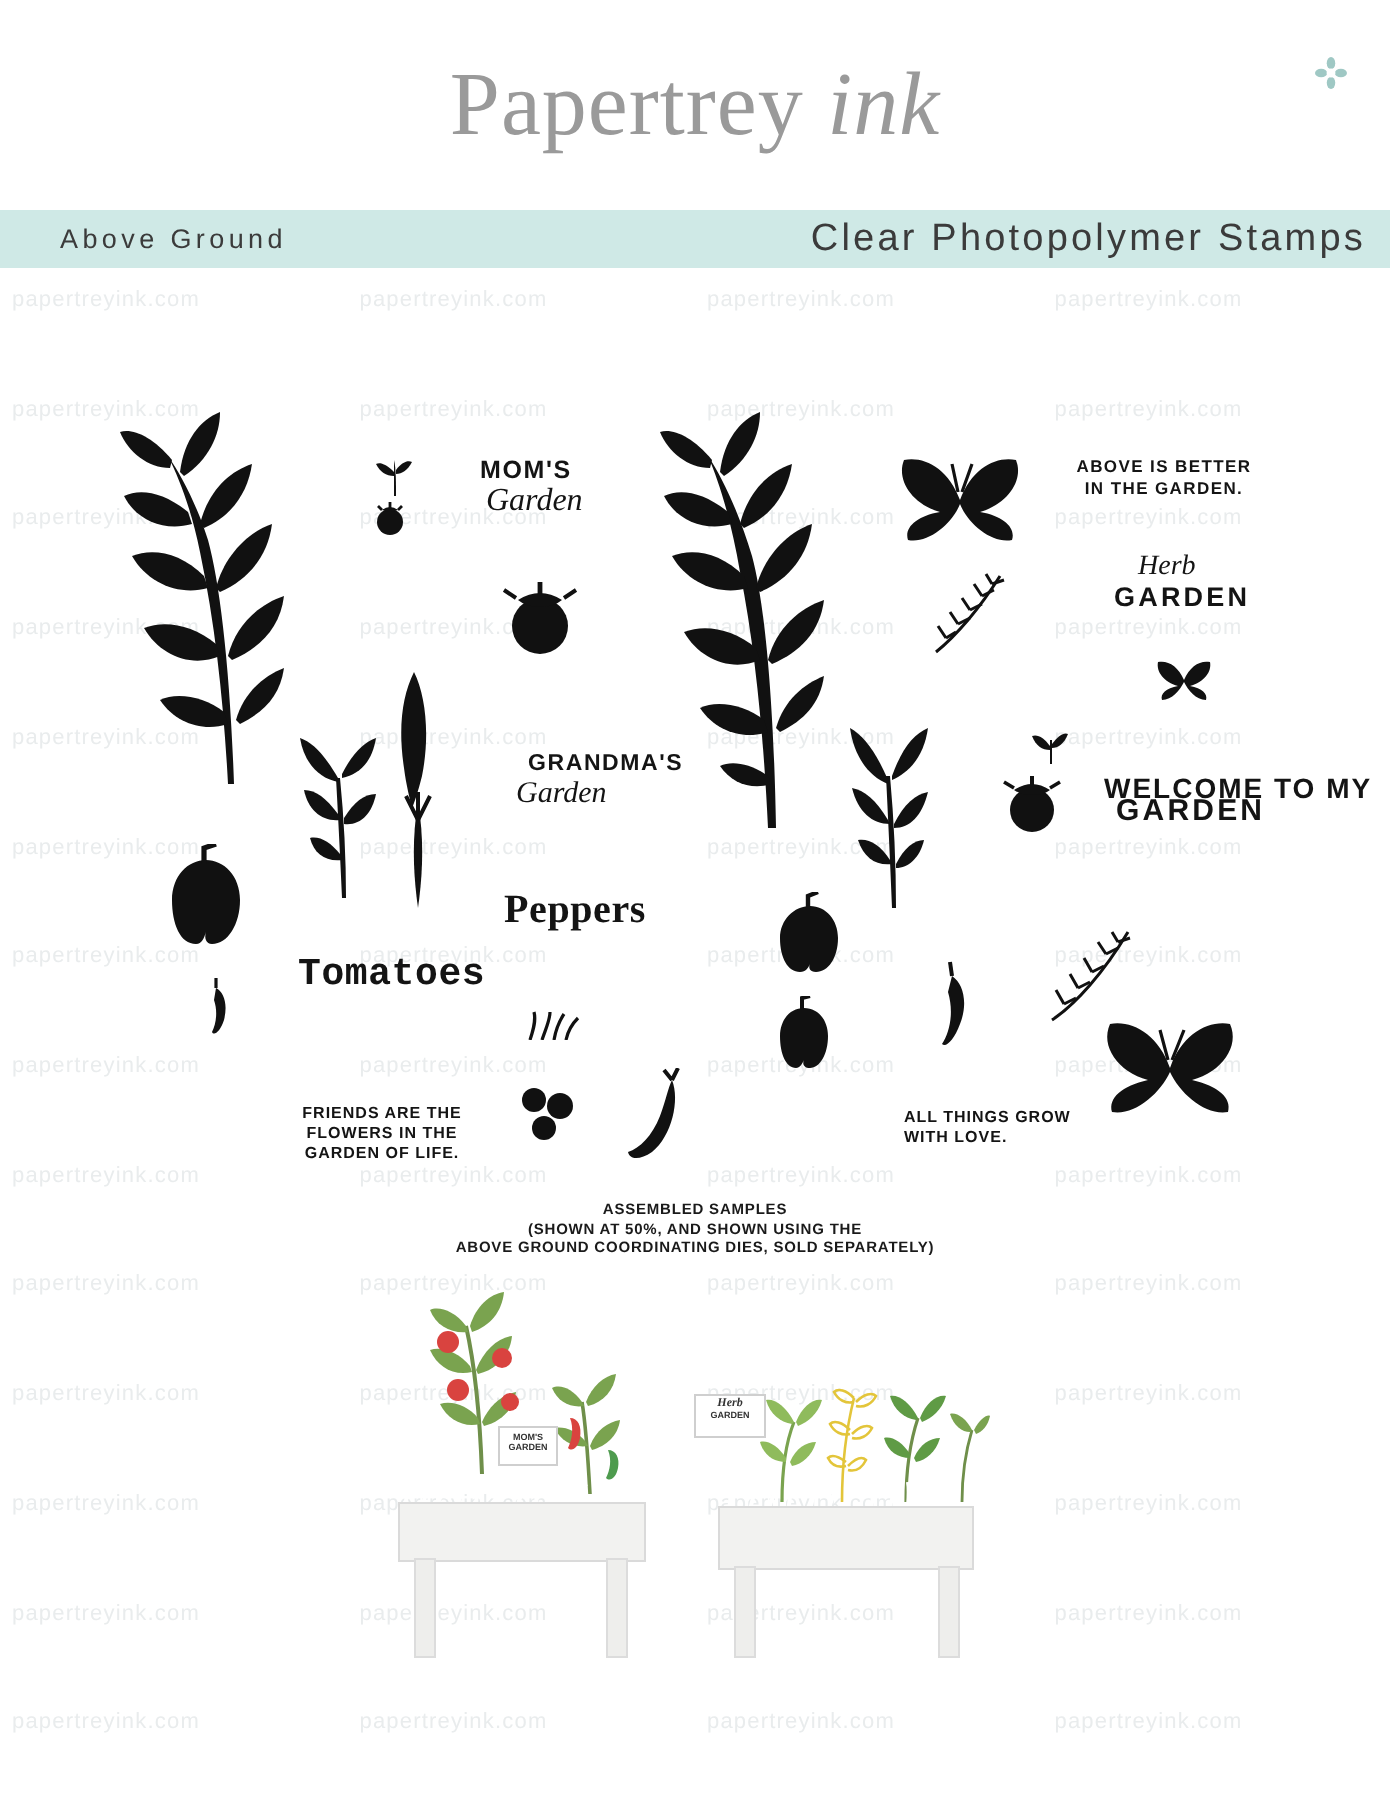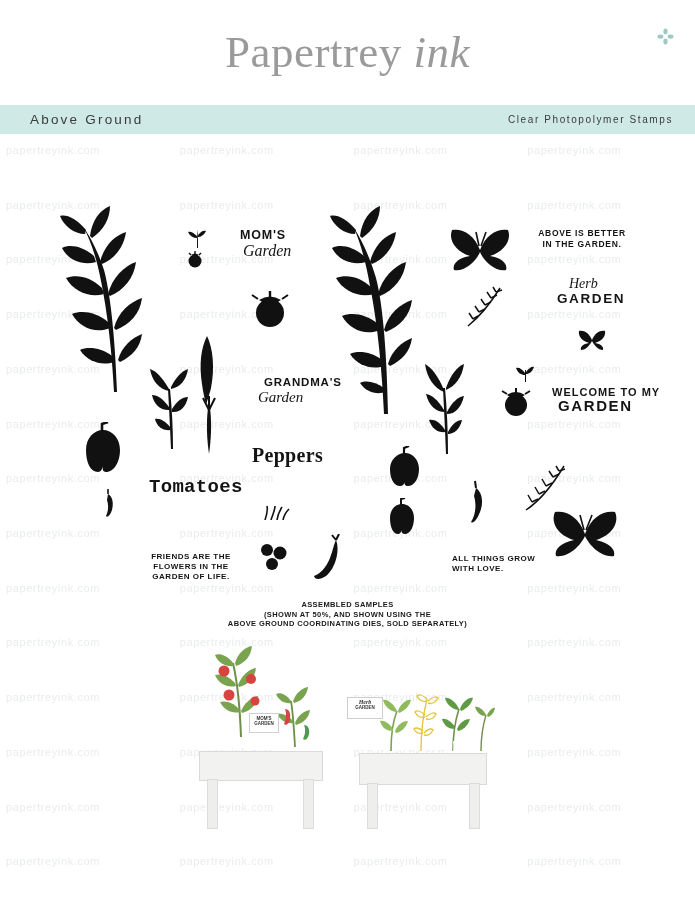--- a/index.html
+++ b/index.html
@@ -60,24 +60,24 @@
     justify-content: space-between;
   }
   .title-left {
     font-size: 13.5px;
     letter-spacing: 2.2px;
     color: #3b3b3b;
     padding-left: 30px;
     white-space: nowrap;
   }
   .title-right {
-    font-size: 10px;
+    font-size: 19px;
     letter-spacing: 1.6px;
     color: #3b3b3b;
-    padding-right: 22px;
+    padding-right: 12px;
     white-space: nowrap;
   }
 
   
   .watermarks {
     position: absolute;
     top: 134px;
     left: 0;
     width: 695px;
     height: 766px;
@@ -158,21 +158,21 @@
   }
   .herb-1 {
     font-size: 14px;
   }
   .herb-2 {
     font-size: 13.5px;
     font-weight: bold;
     letter-spacing: 1.6px;
   }
   .welcome-1 {
-    font-size: 11px;
+    font-size: 14px;
     font-weight: bold;
     letter-spacing: 1px;
   }
   .welcome-2 {
     font-size: 15px;
     font-weight: bold;
     letter-spacing: 1.6px;
   }
 
   

